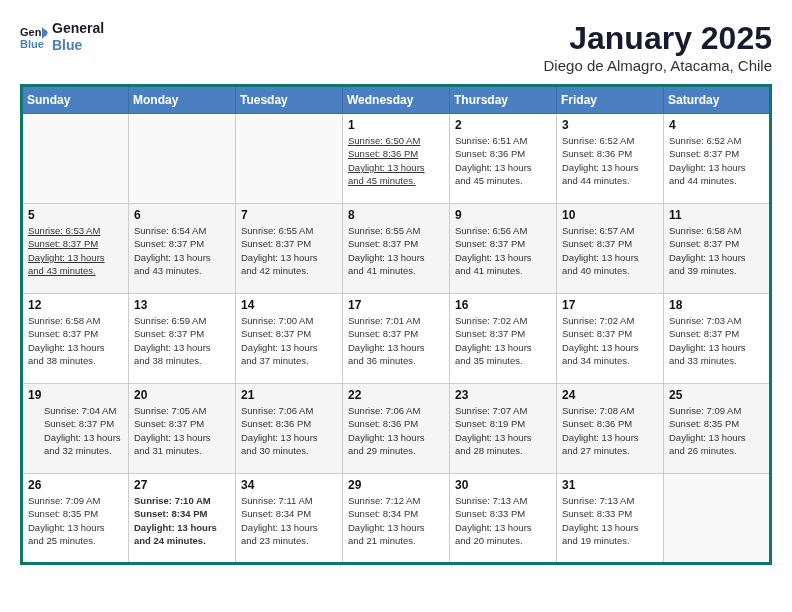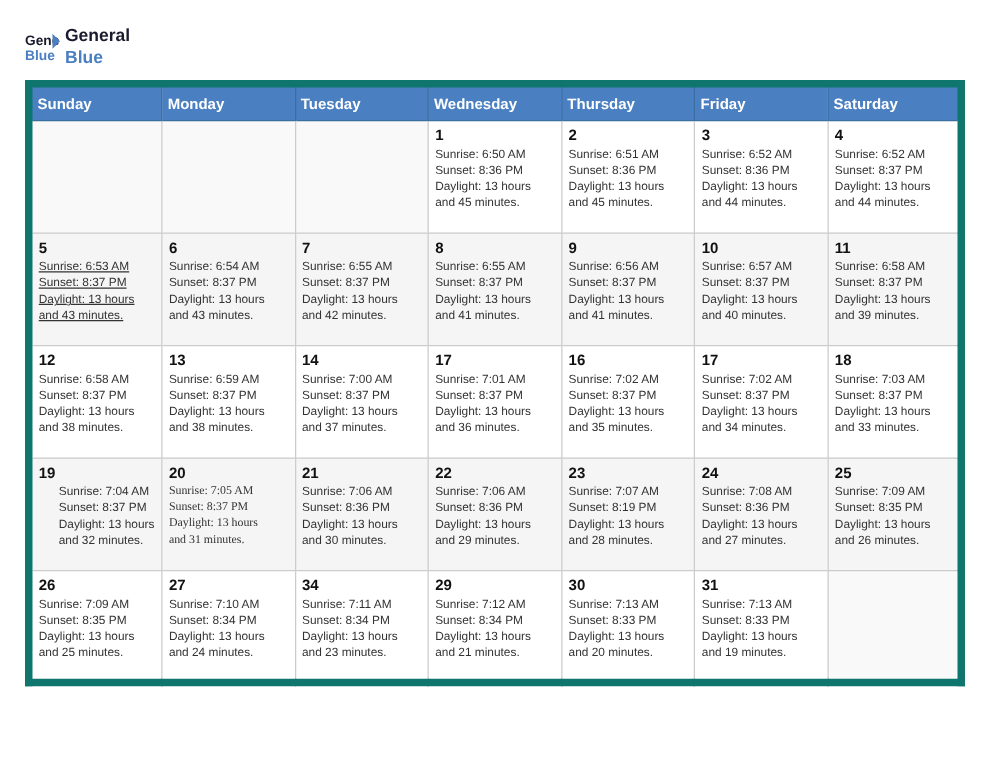--- a/index.html
+++ b/index.html
@@ -33,21 +33,21 @@
       font-weight: bold;
       color: #1a1a2e;
     }
     .location {
       font-size: 15px;
       color: #333;
     }
     .calendar {
       width: 100%;
       border-collapse: collapse;
-      border: 6px solid #0f766e;
+      border: 3px solid #0f766e;
     }
     .calendar th {
       background-color: #4a7fc1;
       color: #fff;
       font-size: 12px;
       font-weight: bold;
       padding: 6px 4px;
       text-align: left;
       border: 1px solid #3a6fa0;
     }
@@ -88,20 +88,24 @@
     <svg class="logo-icon" viewBox="0 0 28 28">
       <text x="0" y="13" font-size="11" font-weight="bold" fill="#1a1a2e">General</text>
       <text x="0" y="25" font-size="11" font-weight="bold" fill="#4a7fc1">Blue</text>
       <polygon points="22,4 28,10 22,16" fill="#4a7fc1"></polygon>
     </svg>
     <div>
       <div style="font-size:14px;font-weight:bold;color:#1a1a2e;line-height:1.2;">General</div>
       <div style="font-size:14px;font-weight:bold;color:#4a7fc1;line-height:1.2;">Blue</div>
     </div>
   </div>
+  <div class="title-block">
+    <div class="month-title">January 2025</div>
+    <div class="location">Diego de Almagro, Atacama, Chile</div>
+  </div>
 </div>
 
 <table class="calendar">
   <thead>
     <tr>
     <th>Sunday</th>
         <th>Monday</th>
         <th>Tuesday</th>
         <th>Wednesday</th>
         <th>Thursday</th>
@@ -109,21 +113,21 @@
         <th>Saturday</th>
       </tr>
   </thead>
   <tbody id="calendar-body">
   <tr>
         <td class="empty-cell"></td>
         <td class="empty-cell"></td>
         <td class="empty-cell"></td>
         <td>
           <span class="day-number">1</span>
-          <div class="day-info" style="white-space: pre-line;">Sunrise: 6:50 AM
+          <div class="day-info" style="white-space: pre-line; text-decoration: underline;">Sunrise: 6:50 AM
 Sunset: 8:36 PM
 Daylight: 13 hours
 and 45 minutes.</div>
         </td>
         <td>
           <span class="day-number">2</span>
           <div class="day-info" style="white-space: pre-line;">Sunrise: 6:51 AM
 Sunset: 8:36 PM
 Daylight: 13 hours
 and 45 minutes.</div>
@@ -248,21 +252,21 @@
       <tr>
         <td>
           <span class="day-number">19</span>
           <div class="day-info" style="white-space: pre-line; margin-left: 16px;">Sunrise: 7:04 AM
 Sunset: 8:37 PM
 Daylight: 13 hours
 and 32 minutes.</div>
         </td>
         <td>
           <span class="day-number">20</span>
-          <div class="day-info" style="white-space: pre-line; font-family: Liberation Serif, serif;">Sunrise: 7:05 AM
+          <div class="day-info" style="white-space: pre-line;">Sunrise: 7:05 AM
 Sunset: 8:37 PM
 Daylight: 13 hours
 and 31 minutes.</div>
         </td>
         <td>
           <span class="day-number">21</span>
           <div class="day-info" style="white-space: pre-line;">Sunrise: 7:06 AM
 Sunset: 8:36 PM
 Daylight: 13 hours
 and 30 minutes.</div>
@@ -299,21 +303,21 @@
       <tr>
         <td>
           <span class="day-number">26</span>
           <div class="day-info" style="white-space: pre-line;">Sunrise: 7:09 AM
 Sunset: 8:35 PM
 Daylight: 13 hours
 and 25 minutes.</div>
         </td>
         <td>
           <span class="day-number">27</span>
-          <div class="day-info" style="white-space: pre-line;">Sunrise: 7:10 AM
+          <div class="day-info" style="white-space: pre-line; font-weight: bold;">Sunrise: 7:10 AM
 Sunset: 8:34 PM
 Daylight: 13 hours
 and 24 minutes.</div>
         </td>
         <td>
           <span class="day-number">34</span>
           <div class="day-info" style="white-space: pre-line;">Sunrise: 7:11 AM
 Sunset: 8:34 PM
 Daylight: 13 hours
 and 23 minutes.</div>

